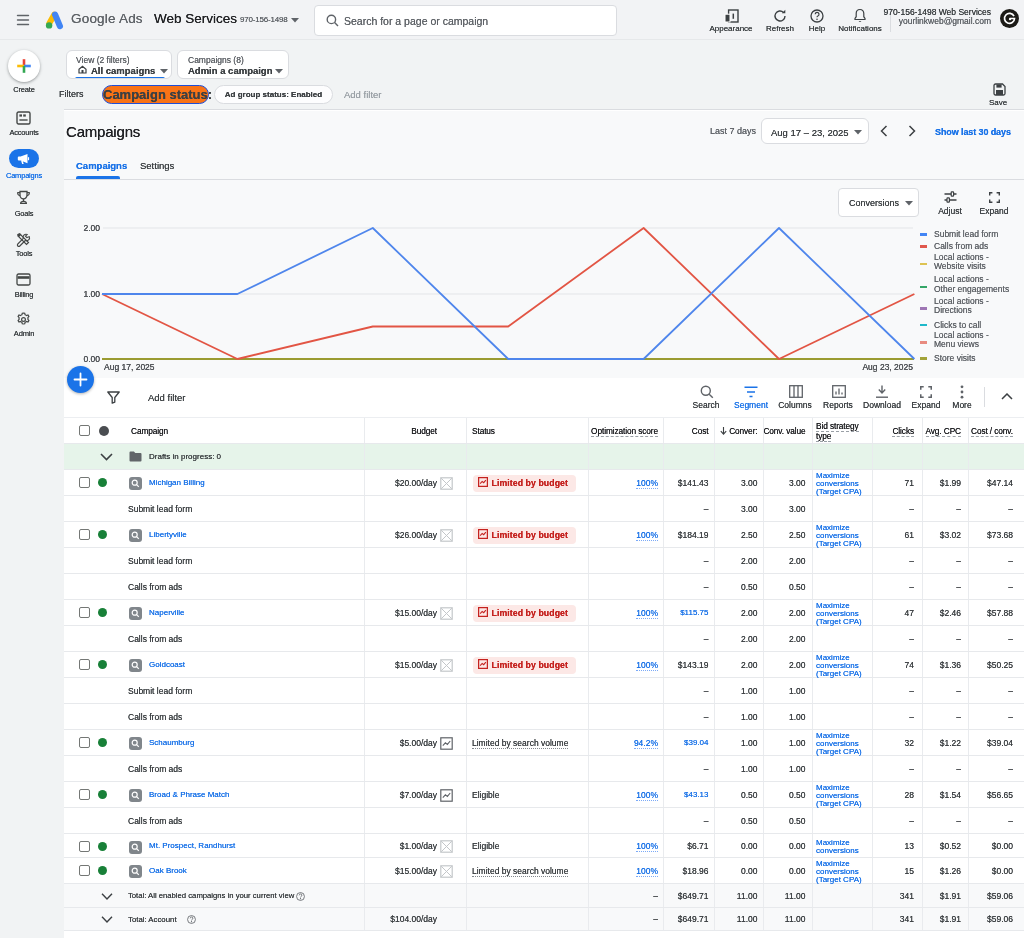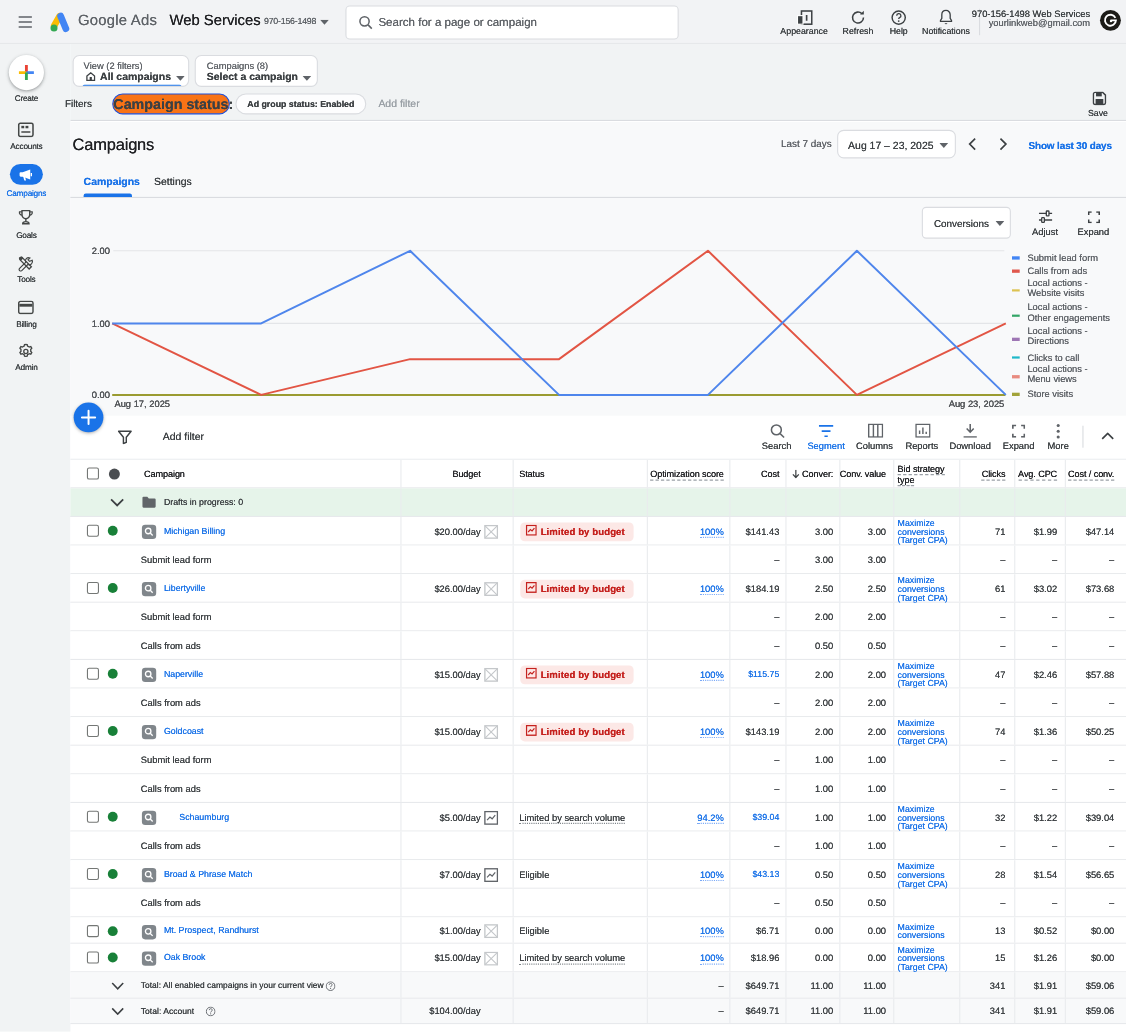--- a/index.html
+++ b/index.html
@@ -172,21 +172,21 @@
         </svg>
       <div class="abs" style="left:24px;top:13.5px;font-size:9.5px;font-weight:bold;color:#3c4043;white-space:nowrap;">All campaigns</div>
       <svg class="abs" style="left:93px;top:18px;" width="8" height="5" viewBox="0 0 8 5">
           <path d="M0 0l4 4.5L8 0z" fill="#5f6368"></path>
         </svg>
       <div class="abs" style="left:8px;top:26px;width:90px;height:3px;border-radius:2px 2px 0 0;background:#1a73e8;"></div>
     </div>
 
     <div class="abs" style="left:113px;top:10px;width:112px;height:29px;background:#fff;border:1px solid #dadce0;border-radius:6px;">
       <div class="abs" style="left:10px;top:3.5px;font-size:8.5px;color:#5f6368;">Campaigns (8)</div>
-      <div class="abs" style="left:10px;top:13.5px;font-size:9.5px;font-weight:bold;color:#3c4043;white-space:nowrap;">Select a campaign</div>
+      <div class="abs" style="left:10px;top:13.5px;font-size:9.5px;font-weight:bold;color:#3c4043;white-space:nowrap;">Admin a campaign</div>
       <svg class="abs" style="left:97px;top:18px;" width="8" height="5" viewBox="0 0 8 5">
           <path d="M0 0l4 4.5L8 0z" fill="#5f6368"></path>
         </svg>
     </div>
 
     <div class="abs" style="left:-5px;top:49px;font-size:9px;color:#3c4043;">Filters</div>
     <div class="abs" style="left:38px;top:45px;width:107px;height:19px;border:1px solid #1d4ed8;border-radius:10px;background:#f97316;font-size:13px;color:#3c4043;text-align:center;line-height:18px;font-weight:bold;white-space:nowrap;">Campaign status: Enabled</div>
     <div class="abs" style="left:150px;top:45px;width:119px;height:19px;border:1px solid #dadce0;border-radius:10px;background:#fdfdfe;font-size:8px;color:#3c4043;text-align:center;line-height:18px;font-weight:bold;white-space:nowrap;">Ad group status: Enabled</div>
     <div class="abs" style="left:280px;top:49px;font-size:9.5px;color:#9aa0a6;white-space:nowrap;">Add filter</div>
 
@@ -647,21 +647,21 @@
         <i class="vl" style="left:858px;"></i>
         <i class="vl" style="left:904px;"></i>
         <div class="cb" style="left:15px;top:6.5px;"></div>
         <div class="dot" style="left:34px;top:8px;"></div>
         <div class="cicon" style="left:65px;top:6.5px;">
           <svg width="13" height="13" viewBox="0 0 13 13">
             <circle cx="5.7" cy="5.7" r="2.5" fill="none" stroke="#fff" stroke-width="1.2"></circle>
             <path d="M7.6 7.6l2.2 2.2" stroke="#fff" stroke-width="1.2"></path>
           </svg>
         </div>
-        <div class="cell link" style="left:99px;text-align:right;">Schaumburg</div>
+        <div class="cell link" style="left:85px;text-align:right;">Schaumburg</div>
         <div class="cell num " style="right:587px;">$5.00/day</div>
         <svg class="abs" style="left:376px;top:6.5px;" width="13" height="13" viewBox="0 0 13 13">
           <rect x="0.8" y="0.8" width="11.4" height="11.4" fill="none" stroke="#5f6368" stroke-width="1.2"></rect>
           <path d="M2.8 8.6l2.6-2.8 2 1.6 2.8-3.4" fill="none" stroke="#5f6368" stroke-width="1.1"></path>
         </svg>
         <div class="cell" style="left:408px;"><span style="border-bottom:1px dotted #80868b;">Limited by search volume</span></div>
         <div class="cell num " style="right:366px;"><span class="lk du2">94.2%</span></div>
         <div class="cell num link" style="right:315.5px;">$39.04</div>
         <div class="cell num " style="right:266.5px;">1.00</div>
         <div class="cell num " style="right:218.5px;">1.00</div>

